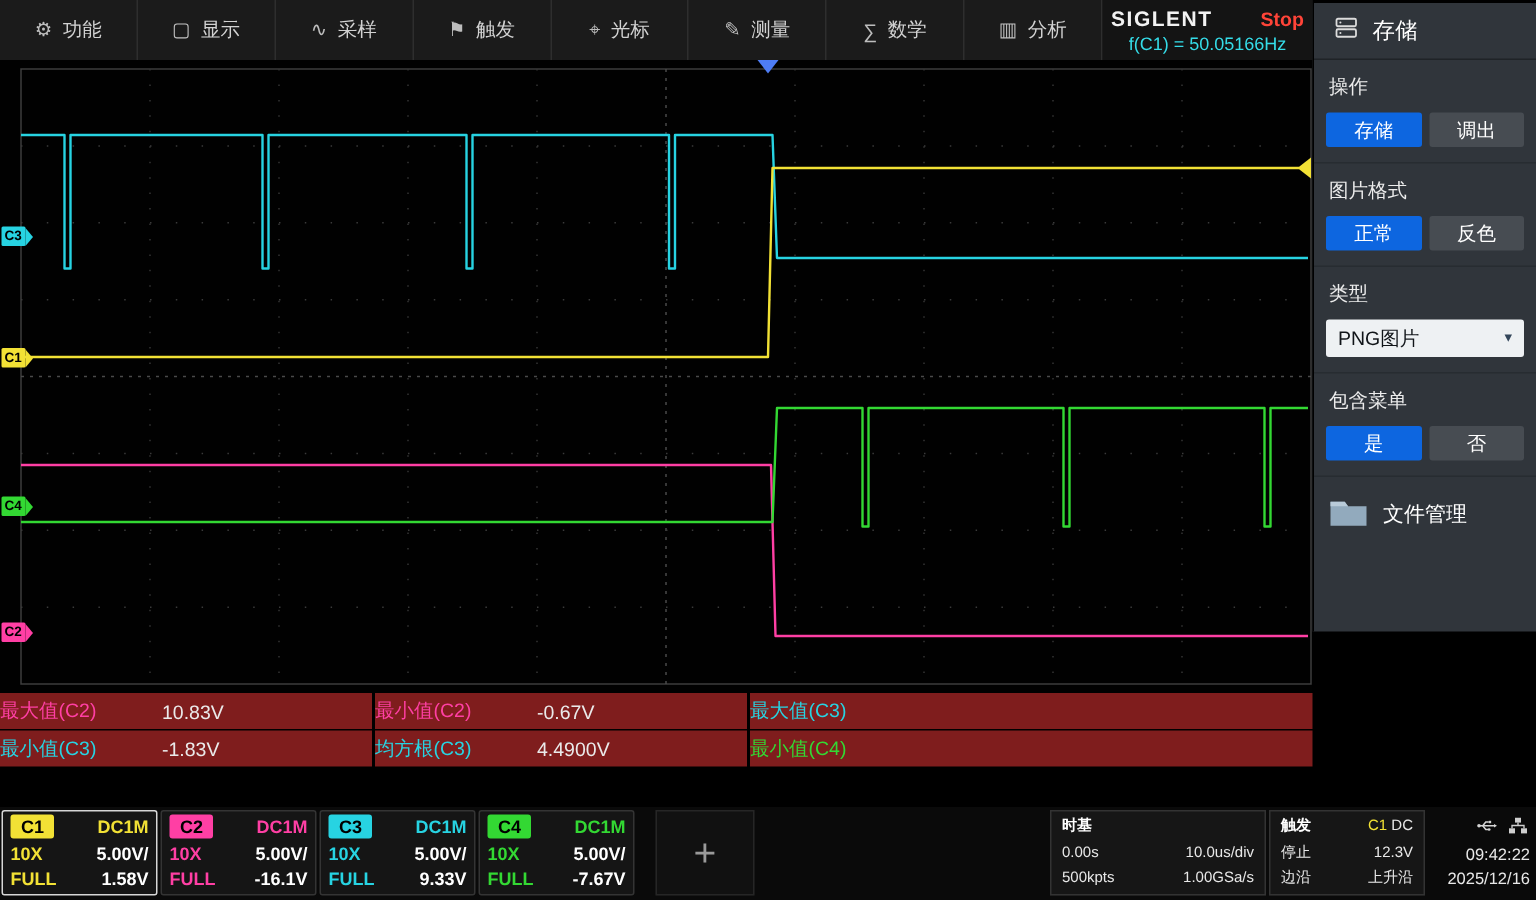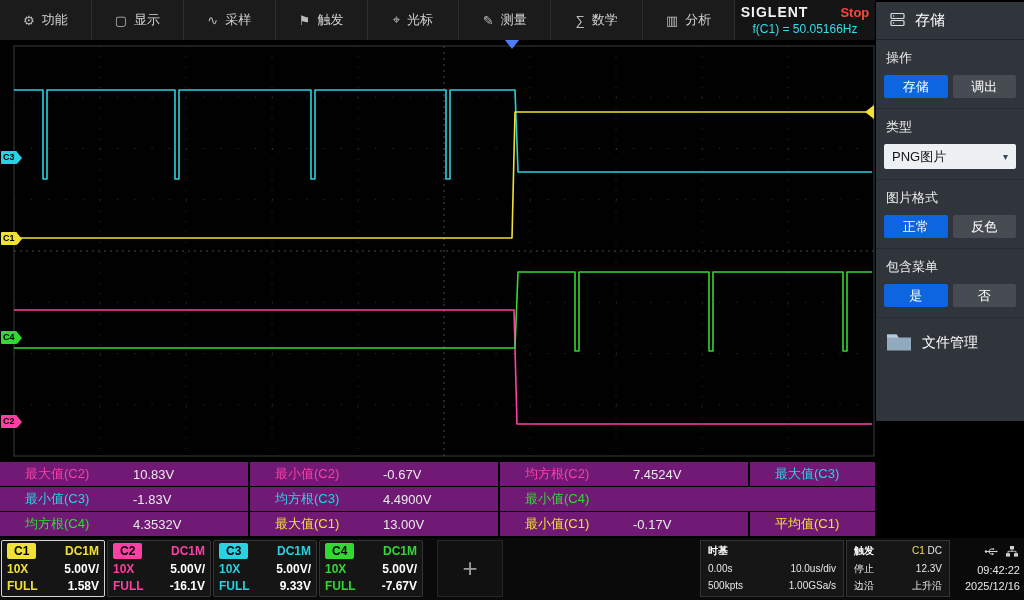--- a/index.html
+++ b/index.html
@@ -24,21 +24,21 @@
   #wave{position:absolute;left:0;top:0}
   .chmark{position:absolute;left:1px;display:flex;align-items:center;height:13px;z-index:3}
   .chmark .tag{background:var(--c);color:#000;font-weight:bold;font-size:9px;line-height:13px;padding:0 2px;border-radius:1px}
   .chmark .tri{width:0;height:0;border-top:6.5px solid transparent;border-bottom:6.5px solid transparent;border-left:5px solid var(--c)}
   .trigmark{position:absolute;top:0;width:0;height:0;border-left:7px solid transparent;border-right:7px solid transparent;border-top:9px solid #4e7df5;z-index:3}
   .levelmark{position:absolute;right:1px;width:0;height:0;border-top:7px solid transparent;border-bottom:7px solid transparent;border-right:9px solid #f2e135;z-index:3}
 
   
   #measures{position:absolute;left:0;top:462px;width:875px;height:76px;background:#000;display:flex;flex-direction:column;gap:1px}
   .mrow{display:flex;gap:2px;height:24px}
-  .mcell{background:#701a75;display:flex;align-items:center;padding-left:25px;width:248px;flex:0 0 auto}
+  .mcell{background:#7f1d1d;display:flex;align-items:center;padding-left:0;width:248px;flex:0 0 auto}
   .mcell:last-child{flex:1;width:auto;overflow:hidden}
   .mlabel{font-size:13px;width:108px;flex:0 0 auto;white-space:nowrap}
   .mval{font-size:13px;color:#eaeaea;white-space:nowrap}
 
   
   #bottombar{position:absolute;left:0;top:538px;width:1024px;height:62px;background:#0a0a0a}
   .chtile{position:absolute;top:2px;width:104px;height:57px;background:#151515;border:1px solid #343434;
           border-radius:2px;padding:2px 5px;display:flex;flex-direction:column;justify-content:space-between}
   .chtile.selected{border-color:#d6d6d6}
   .trow{display:flex;justify-content:space-between;align-items:center;font-size:12px;line-height:16px}
@@ -168,57 +168,35 @@
       <div class="mrow">
         <div class="mcell">
           <span class="mlabel" style="color: rgb(255, 63, 164);">最大值(C2)</span>
           <span class="mval">10.83V</span>
         </div>
         <div class="mcell">
           <span class="mlabel" style="color: rgb(255, 63, 164);">最小值(C2)</span>
           <span class="mval">-0.67V</span>
         </div>
         <div class="mcell">
-          <span class="mlabel" style="color: rgb(255, 63, 164);">均方根(C2)</span>
-          <span class="mval">7.4524V</span>
-        </div>
-        <div class="mcell">
           <span class="mlabel" style="color: rgb(39, 211, 226);">最大值(C3)</span>
           <span class="mval"></span>
         </div>
       </div>
       <div class="mrow">
         <div class="mcell">
           <span class="mlabel" style="color: rgb(39, 211, 226);">最小值(C3)</span>
           <span class="mval">-1.83V</span>
         </div>
         <div class="mcell">
           <span class="mlabel" style="color: rgb(39, 211, 226);">均方根(C3)</span>
           <span class="mval">4.4900V</span>
         </div>
         <div class="mcell">
           <span class="mlabel" style="color: rgb(51, 216, 51);">最小值(C4)</span>
-          <span class="mval"></span>
-        </div>
-      </div>
-      <div class="mrow">
-        <div class="mcell">
-          <span class="mlabel" style="color: rgb(51, 216, 51);">均方根(C4)</span>
-          <span class="mval">4.3532V</span>
-        </div>
-        <div class="mcell">
-          <span class="mlabel" style="color: rgb(242, 225, 53);">最大值(C1)</span>
-          <span class="mval">13.00V</span>
-        </div>
-        <div class="mcell">
-          <span class="mlabel" style="color: rgb(242, 225, 53);">最小值(C1)</span>
-          <span class="mval">-0.17V</span>
-        </div>
-        <div class="mcell">
-          <span class="mlabel" style="color: rgb(242, 225, 53);">平均值(C1)</span>
           <span class="mval"></span>
         </div>
       </div>
     </div>
 
   <div id="bottombar">
     <div>
         <div class="chtile selected" style="left: 1px; position: absolute;">
           <div class="trow">
             <span class="badge" style="background-color: rgb(242, 225, 53);">C1</span>
@@ -359,32 +337,32 @@
 
     <div class="sb-sec">
       <div class="sb-label">操作</div>
       <div class="btn-row">
         <div class="sb-btn" style="background-color: rgb(13, 102, 224);">存储</div>
         <div class="sb-btn">调出</div>
       </div>
     </div>
 
     <div class="sb-sec">
+      <div class="sb-label">图片格式</div>
+      <div class="btn-row">
+        <div class="sb-btn" style="background-color: rgb(13, 102, 224);">正常</div>
+        <div class="sb-btn">反色</div>
+      </div>
+    </div>
+
+    <div class="sb-sec">
       <div class="sb-label">类型</div>
       <div class="select">
         <span>PNG图片</span>
         <span class="chev">▾</span>
-      </div>
-    </div>
-
-    <div class="sb-sec">
-      <div class="sb-label">图片格式</div>
-      <div class="btn-row">
-        <div class="sb-btn" style="background-color: rgb(13, 102, 224);">正常</div>
-        <div class="sb-btn">反色</div>
       </div>
     </div>
 
     <div class="sb-sec">
       <div class="sb-label">包含菜单</div>
       <div class="btn-row">
         <div class="sb-btn" style="background-color: rgb(13, 102, 224);">是</div>
         <div class="sb-btn">否</div>
       </div>
     </div>

